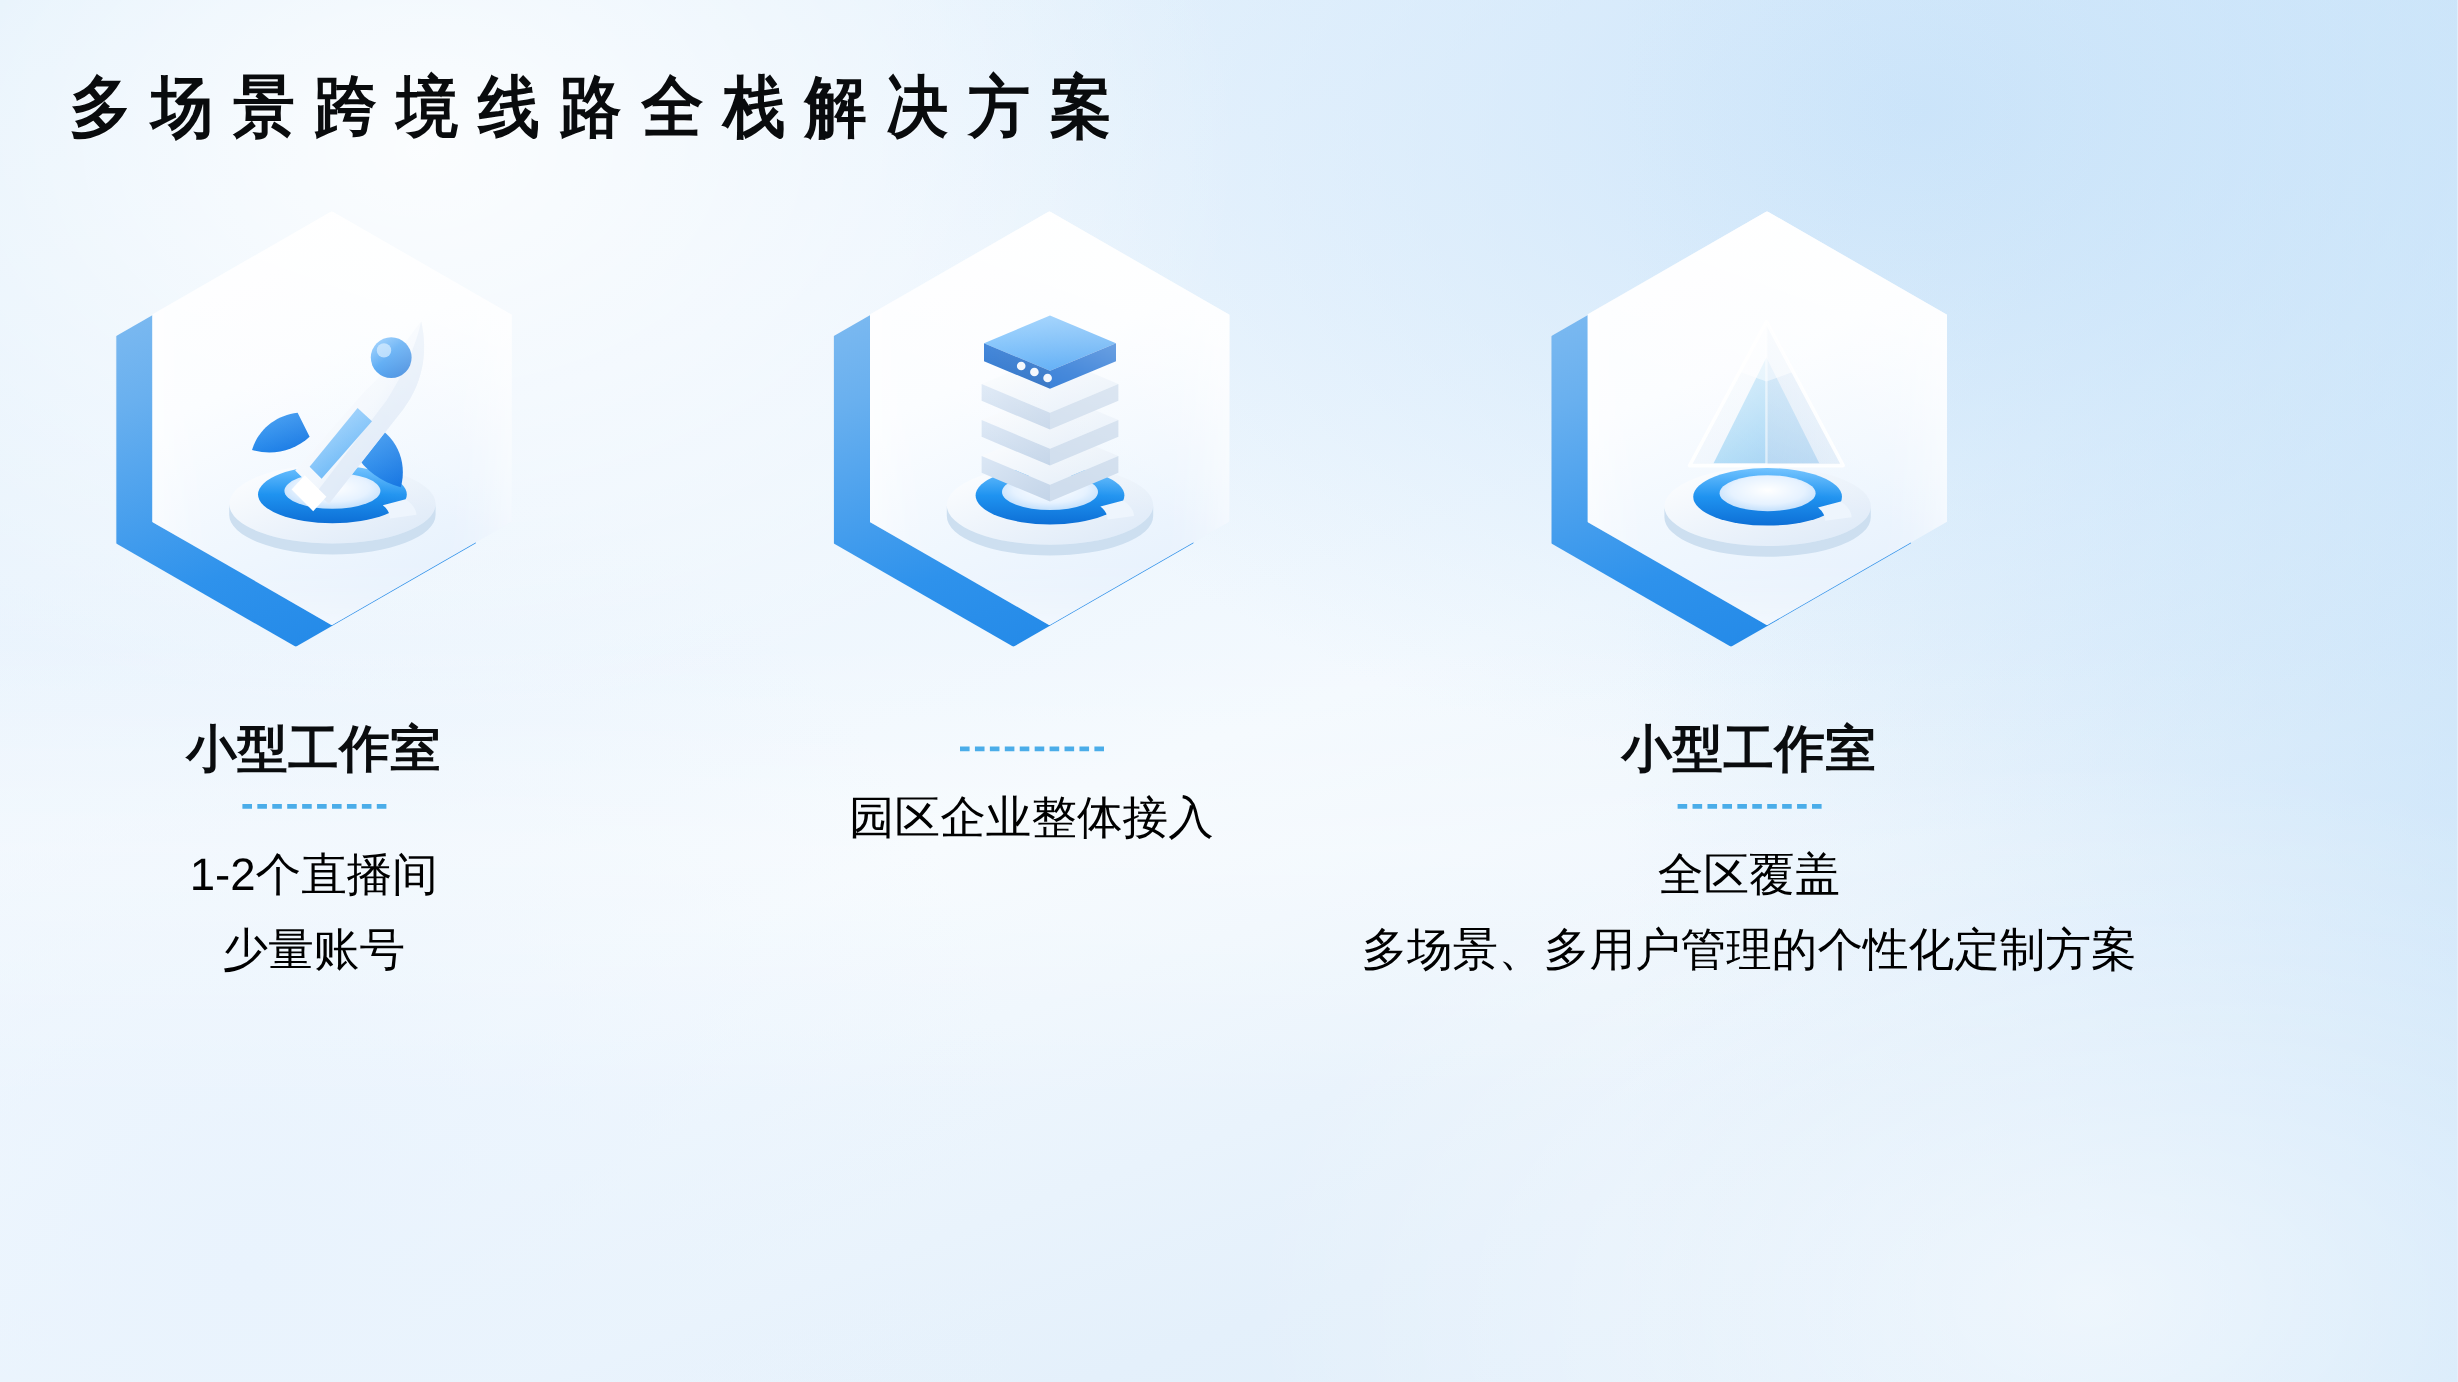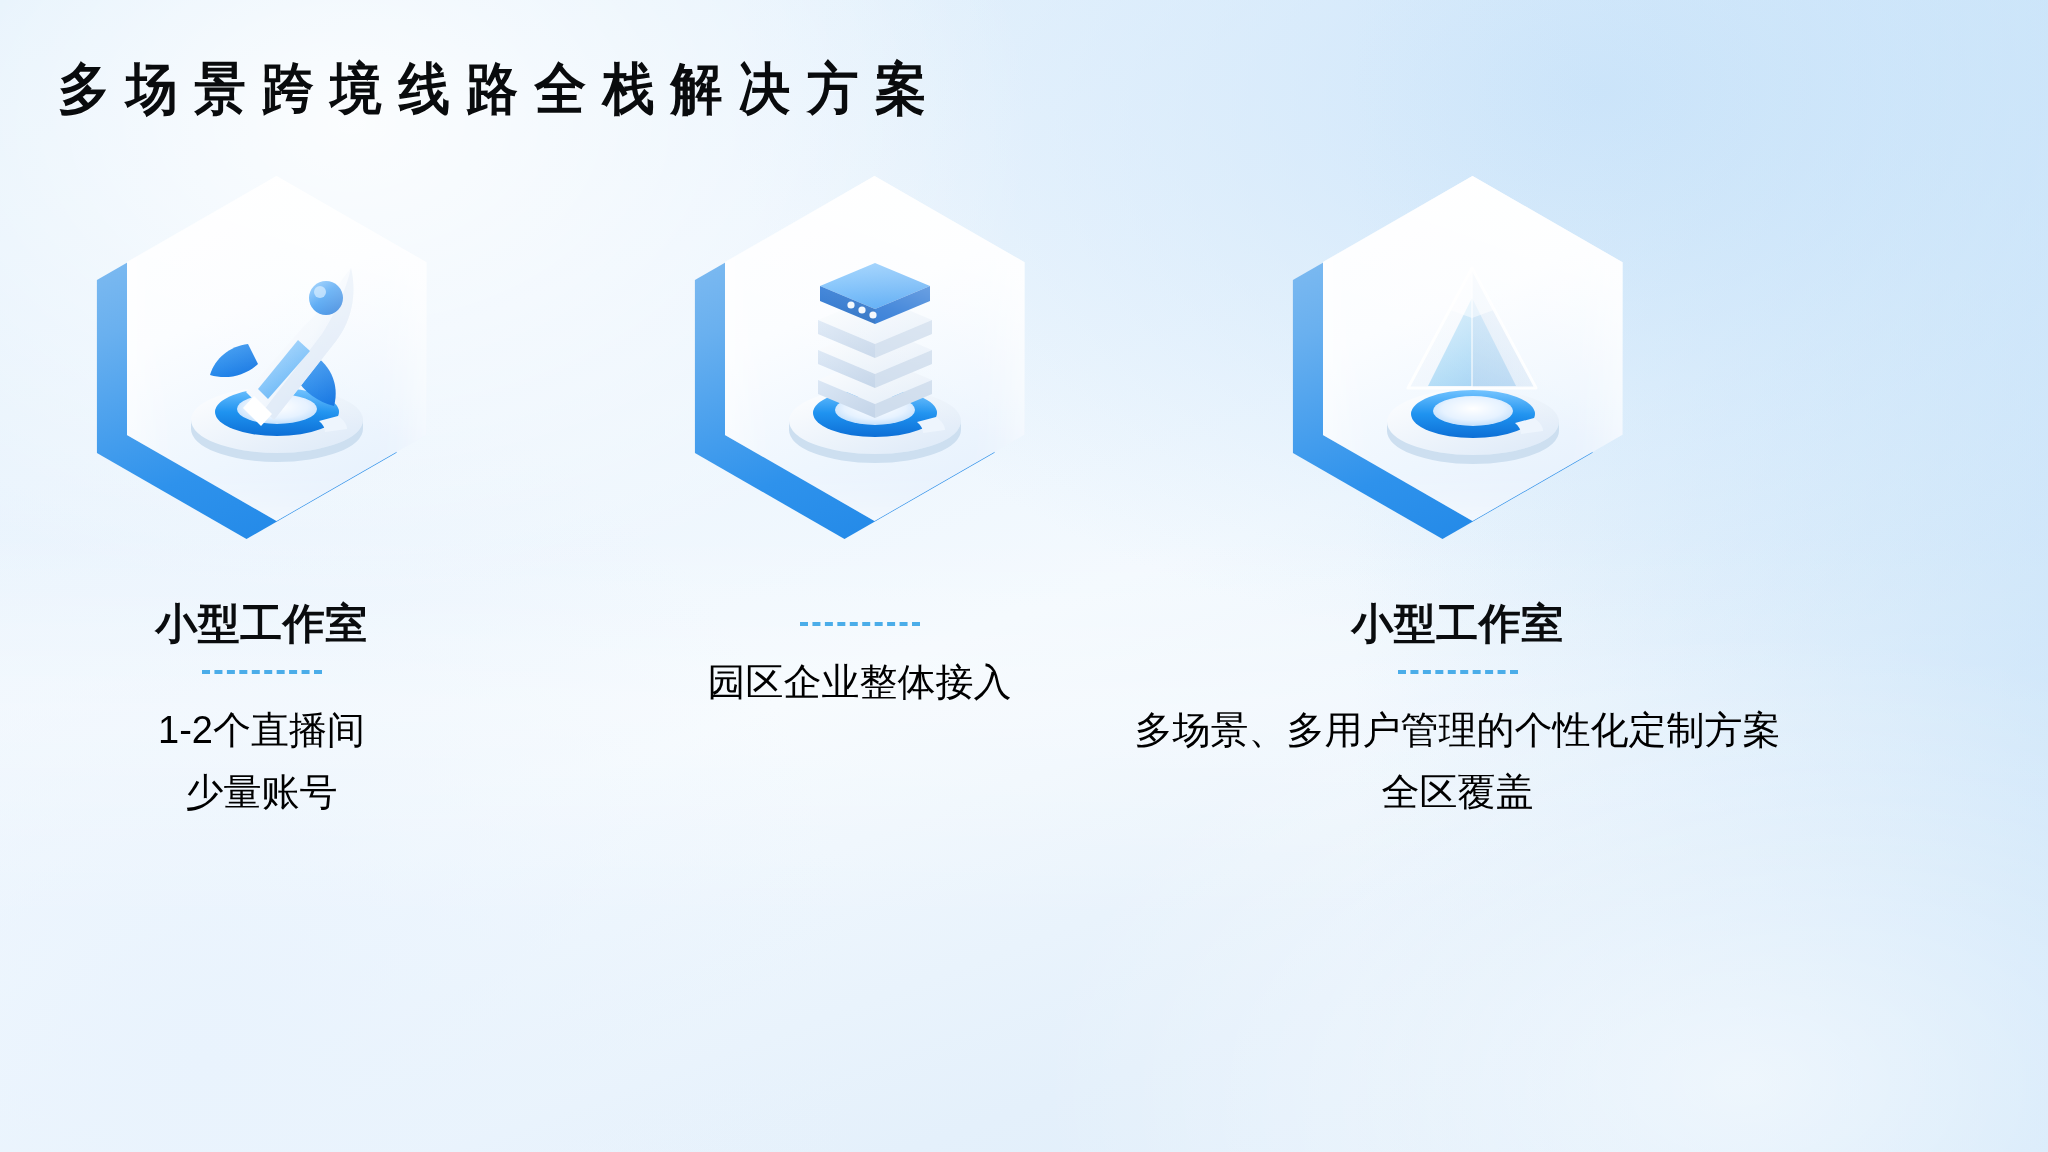--- a/index.html
+++ b/index.html
@@ -328,18 +328,18 @@
           <path d="M124 44v120" stroke="#ffffff" stroke-opacity=".55" stroke-width="2"></path>
 
           <path d="M124 44l22 42-22 8-22-8z" fill="#ffffff" opacity=".5"></path>
         </svg>
       </div>
       <div class="hex-gloss"></div>
     </div>
     <div class="card-title">小型工作室</div>
     <div class="divider"></div>
     <div class="card-desc">
+      <div class="line">全区覆盖</div>
       <div class="line">多场景、多用户管理的个性化定制方案</div>
-      <div class="line">全区覆盖</div>
     </div>
   </div>
 
 </div>
 
 </body></html>

